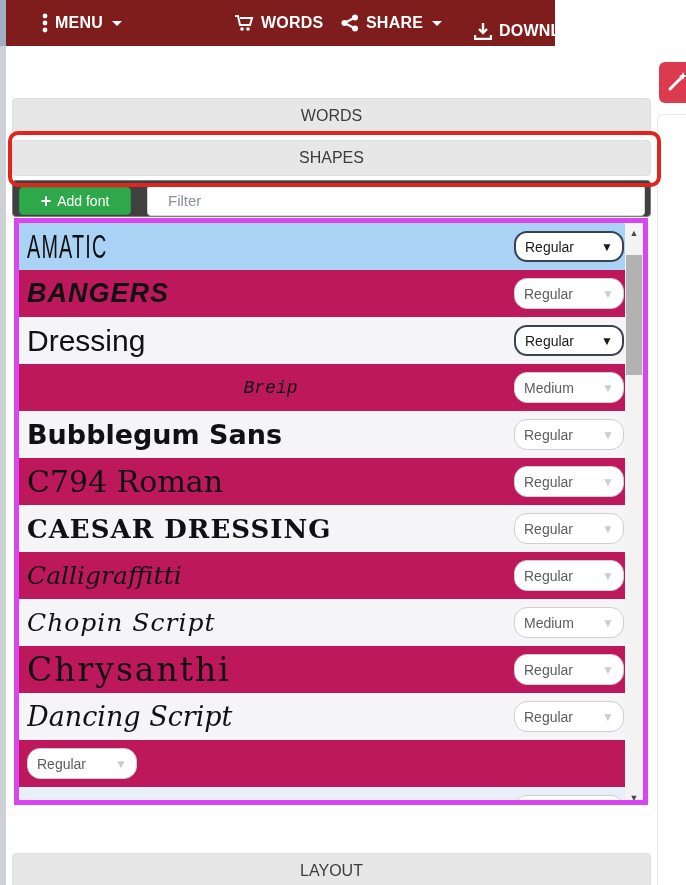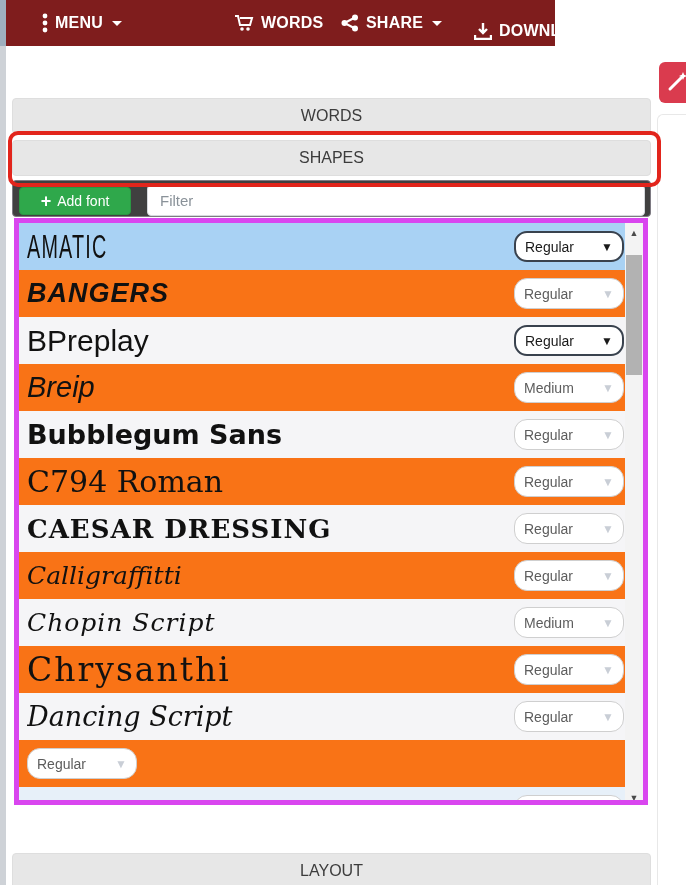--- a/index.html
+++ b/index.html
@@ -29,29 +29,29 @@
   .annotation { position:absolute; left:8px; top:131px; width:653px; height:56px;
                 border:4px solid #e2251c; border-radius:10px; pointer-events:none; z-index:50; }
 
   
   .addfont-btn { position:absolute; left:19px; top:187px; width:112px; height:28px;
                  background:#2fa84b; border:1px solid #2a9843; border-radius:4px; color:#fff;
                  font-size:14px; display:flex; align-items:center; justify-content:center; gap:6px;
                  cursor:pointer; }
   .addfont-btn .plus { font-size:18px; font-weight:bold; line-height:1; }
   .filter-input { position:absolute; left:147px; top:185px; width:498px; height:31px;
-                  border:1px solid #d5d9dd; border-radius:4px; padding:0 12px; font-size:15px;
+                  border:1px solid #d5d9dd; border-radius:4px; padding:0 20px; font-size:15px;
                   color:#4c1d95; font-family:"Liberation Sans", sans-serif; outline:none; }
   .filter-input::placeholder { color:#8a9299; }
 
   
   .font-list { position:absolute; left:14px; top:218px; width:634px; height:587px;
                border:5px solid #d946ef; background:#fff; overflow:hidden; }
   .rows { position:absolute; left:0; top:0; width:615px; }
-  .font-row { width:615px; height:47px; display:flex; align-items:center; background:#f97316;
+  .font-row { width:615px; height:47px; display:flex; align-items:center; background:#be185d;
               padding:0 10px 0 8px; cursor:pointer; }
   .font-row:nth-child(odd) { background:#f5f5f7; }
   .font-row.sel { background:#a9d2f4; }
   .font-row.hl  { background:#e7f0f9; }
   .fname { flex:1; color:#111; white-space:nowrap; overflow:hidden; }
 
   .wsel { width:110px; height:31px; background:#fff; border-radius:13px; display:flex;
           align-items:center; padding:0 9px; font-size:14px; flex:none; cursor:pointer; }
   .wsel .wval { flex:1; }
   .wsel.on  { border:2px solid #39424e; color:#1a1a1a; }
@@ -65,21 +65,21 @@
   .sbar .btn { position:absolute; left:0; width:18px; height:20px; display:flex; align-items:center;
                justify-content:center; font-size:9px; color:#4a4a4a; cursor:pointer; background:#f3f3f3; }
   .sbar .btn.up { top:0; } .sbar .btn.down { bottom:0; }
   .sbar .thumb { position:absolute; left:1px; top:32px; width:16px; height:120px; background:#b2b2b2; cursor:pointer; }
 
   
   .fd-amatic { font-size:33px; transform:scaleX(.6); transform-origin:left center;
                text-transform:uppercase; letter-spacing:2px; font-weight:400; }
   .fd-bangers { font-size:27px; font-weight:bold; font-style:italic; text-transform:uppercase; letter-spacing:1px; }
   .fd-bpreplay { font-size:30px; }
-  .fd-breip { font-size:29px; font-style:italic; font-family:Liberation Sans, sans-serif; }
+  .fd-breip { font-size:18px; font-style:italic; font-family:Liberation Mono, monospace;text-align:center; }
   .fd-bubblegum { font-size:27px; font-weight:bold; font-family:"DejaVu Sans", sans-serif; }
   .fd-c794 { font-size:30px; font-family:"DejaVu Serif", serif; }
   .fd-caesar { font-size:26px; font-weight:bold; text-transform:uppercase; letter-spacing:1px;
                font-family:"DejaVu Serif", serif; }
   .fd-calligraffitti { font-size:25px; font-style:italic; font-family:"DejaVu Serif", serif; }
   .fd-chopin { font-size:25px; font-style:italic; letter-spacing:1px; font-family:"DejaVu Serif", serif; }
   .fd-chrysanthi { font-size:33px; letter-spacing:2px; font-family:"DejaVu Serif", serif; }
   .fd-dancing { font-size:27px; font-style:italic; font-family:"DejaVu Serif", serif; }
   .fd-dirtyfox { font-size:26px; font-weight:900; text-transform:uppercase; letter-spacing:2px;
                  font-family:"DejaVu Sans", sans-serif; }
@@ -179,21 +179,21 @@
 
       <div class="font-row">
         <span class="fname fd-bangers">Bangers</span>
         <div class="wsel off">
           <span class="wval">Regular</span>
           <span class="sel-caret">▼</span>
         </div>
       </div>
 
       <div class="font-row">
-        <span class="fname fd-bpreplay">BPreplay</span>
+        <span class="fname fd-bpreplay">Dressing</span>
         <div class="wsel on">
           <span class="wval">Regular</span>
           <span class="sel-caret">▼</span>
         </div>
       </div>
 
       <div class="font-row">
         <span class="fname fd-breip">Breip</span>
         <div class="wsel off">
           <span class="wval">Medium</span>

